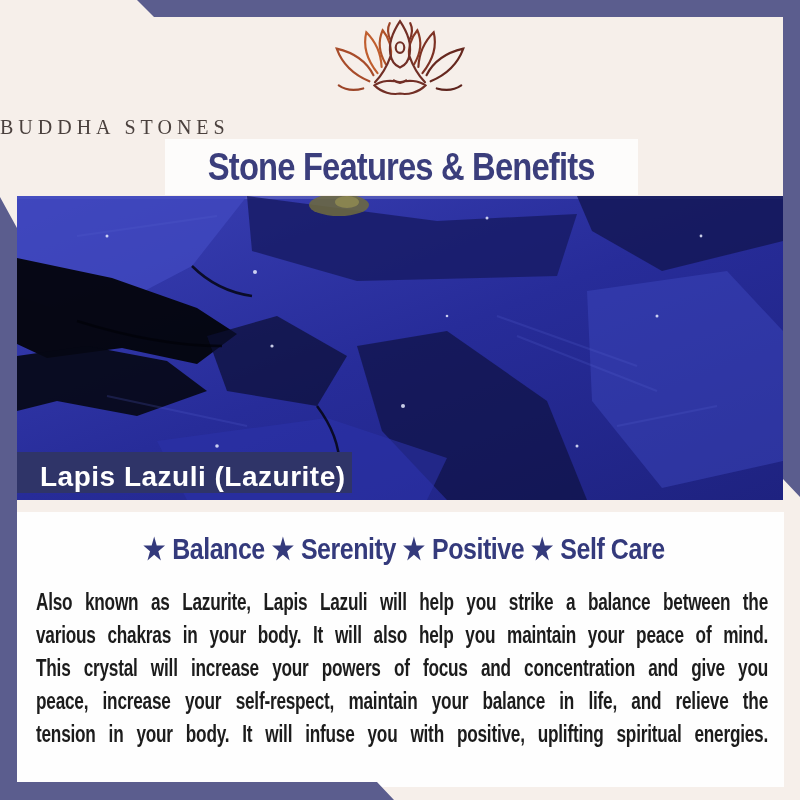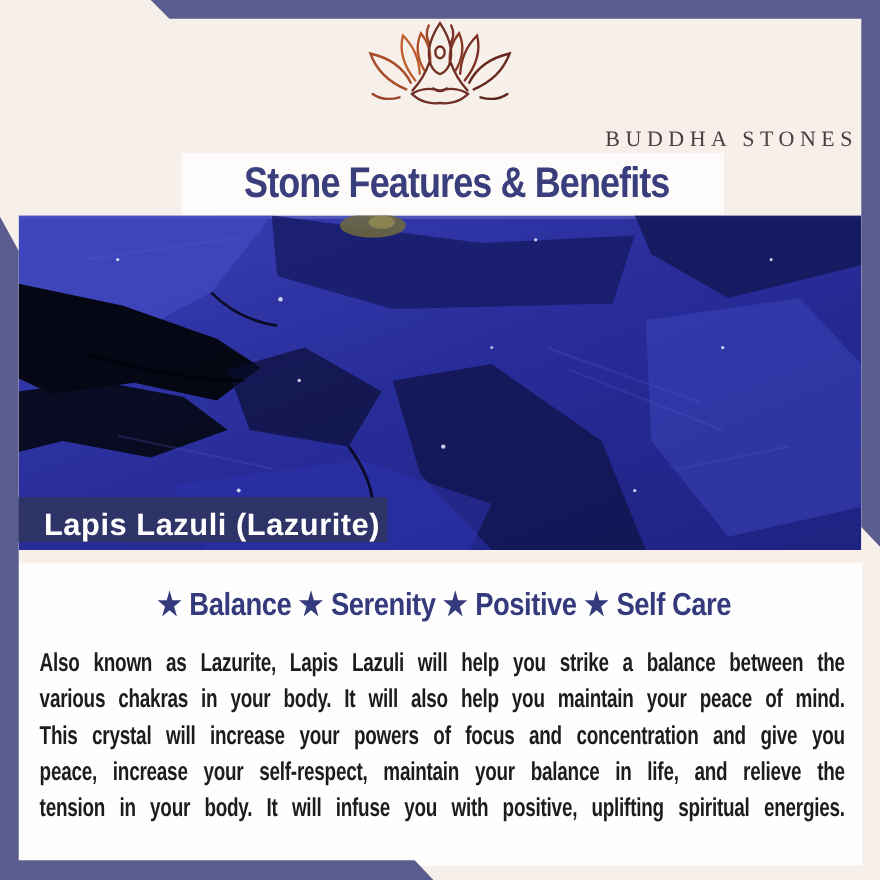--- a/index.html
+++ b/index.html
@@ -6,30 +6,30 @@
   body{
     width:800px;height:800px;overflow:hidden;position:relative;
     background:var(--background,#f6efea);
     font-family:"Liberation Sans",sans-serif;
   }
   .abs{position:absolute;}
 
   
   .logo-wrap{left:318px;top:18px;width:164px;height:98px;z-index:2;}
   .brand-name{
-    left:0;top:116px;width:780px;text-align:right;z-index:2;
+    left:0;top:116px;width:780px;text-align:left;z-index:2;
     font-family:"Liberation Serif",serif;
     font-size:20px;letter-spacing:5px;color:var(--brand_text,#4a403d);
   }
 
   
   .header-band{
     left:165px;top:139px;width:473px;height:56px;z-index:2;
     background:var(--header_band,#fdfcfb);
-    display:flex;align-items:center;justify-content:flex-start;padding-left:20px;
+    display:flex;align-items:center;justify-content:center;
   }
   .header-band .title{
     font-size:39px;font-weight:bold;color:var(--title_navy,#3b3e7c);
     letter-spacing:-1px;white-space:nowrap;
     transform:scaleX(0.84);transform-origin:50% 50%;
   }
 
   
   .stone{left:17px;top:196px;width:766px;height:304px;z-index:1;}
 

